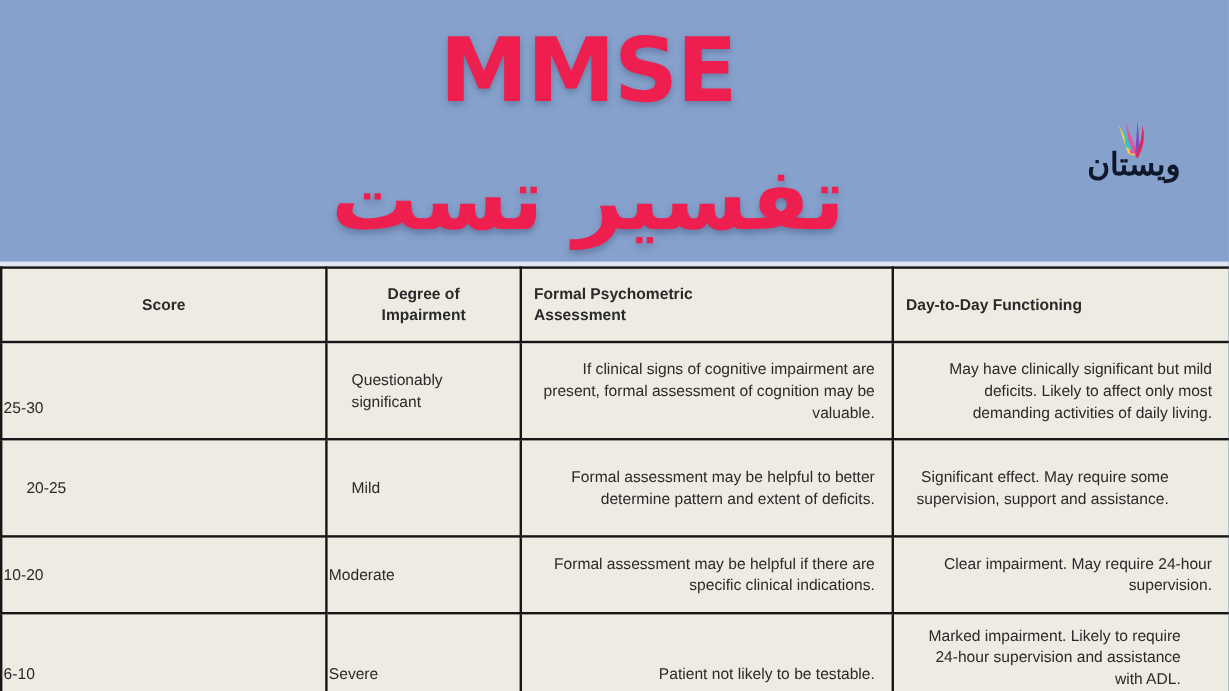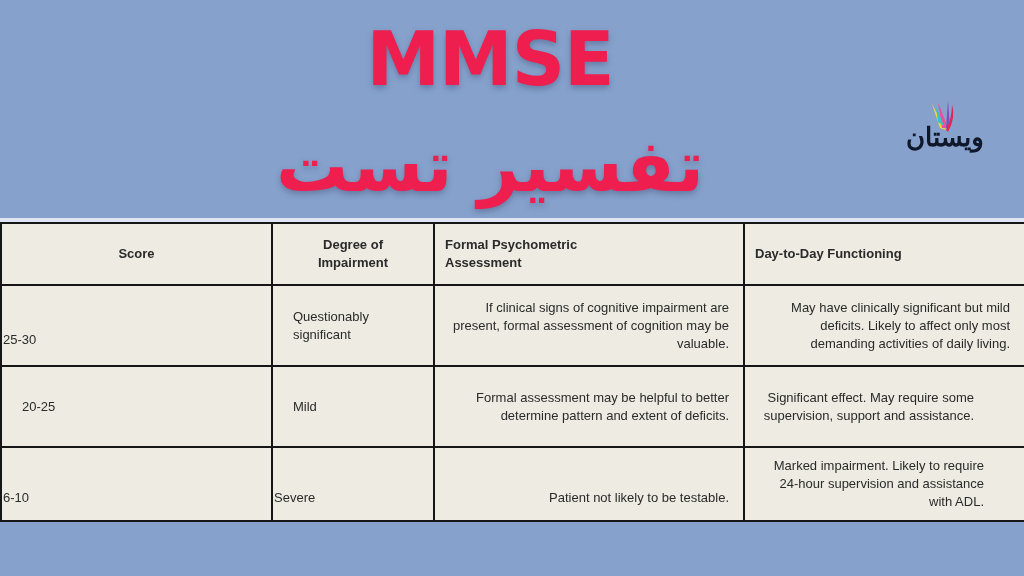--- a/index.html
+++ b/index.html
@@ -67,20 +67,26 @@
     <td class="c" style="padding:0 20px;">Questionably significant</td>
     <td class="l">If clinical signs of cognitive impairment are present, formal assessment of cognition may be valuable.</td>
     <td class="l">May have clinically significant but mild deficits. Likely to affect only most demanding activities of daily living.</td>
   </tr>
   <tr class="r2">
     <td class="c">20-25</td>
     <td class="c">Mild</td>
     <td class="l">Formal assessment may be helpful to better determine pattern and extent of deficits.</td>
     <td class="l" style="padding-right:50px;margin-top:24px;">Significant effect. May require some supervision, support and assistance.</td>
   </tr>
+  <tr class="r3">
+    <td class="c">10-20</td>
+    <td class="c">Moderate</td>
+    <td class="l">Formal assessment may be helpful if there are specific clinical indications.</td>
+    <td class="l">Clear impairment. May require 24-hour supervision.</td>
+  </tr>
   <tr class="r4">
     <td class="c">
           <span class="sev-low">6-10</span>
         </td>
     <td class="c">
           <span class="sev-low">Severe</span>
         </td>
     <td class="l">
           <span class="sev-low">Patient not likely to be testable.</span>
         </td>

